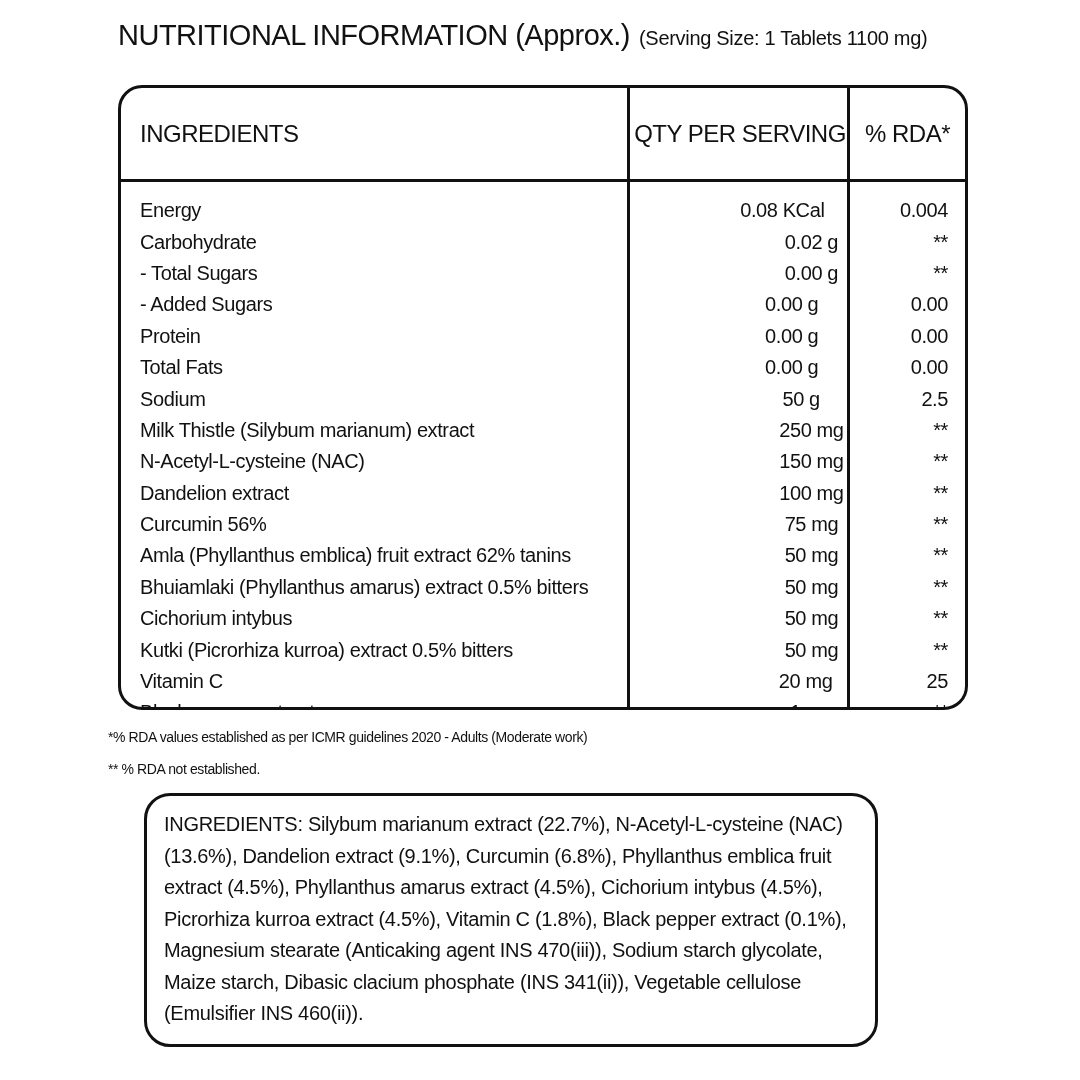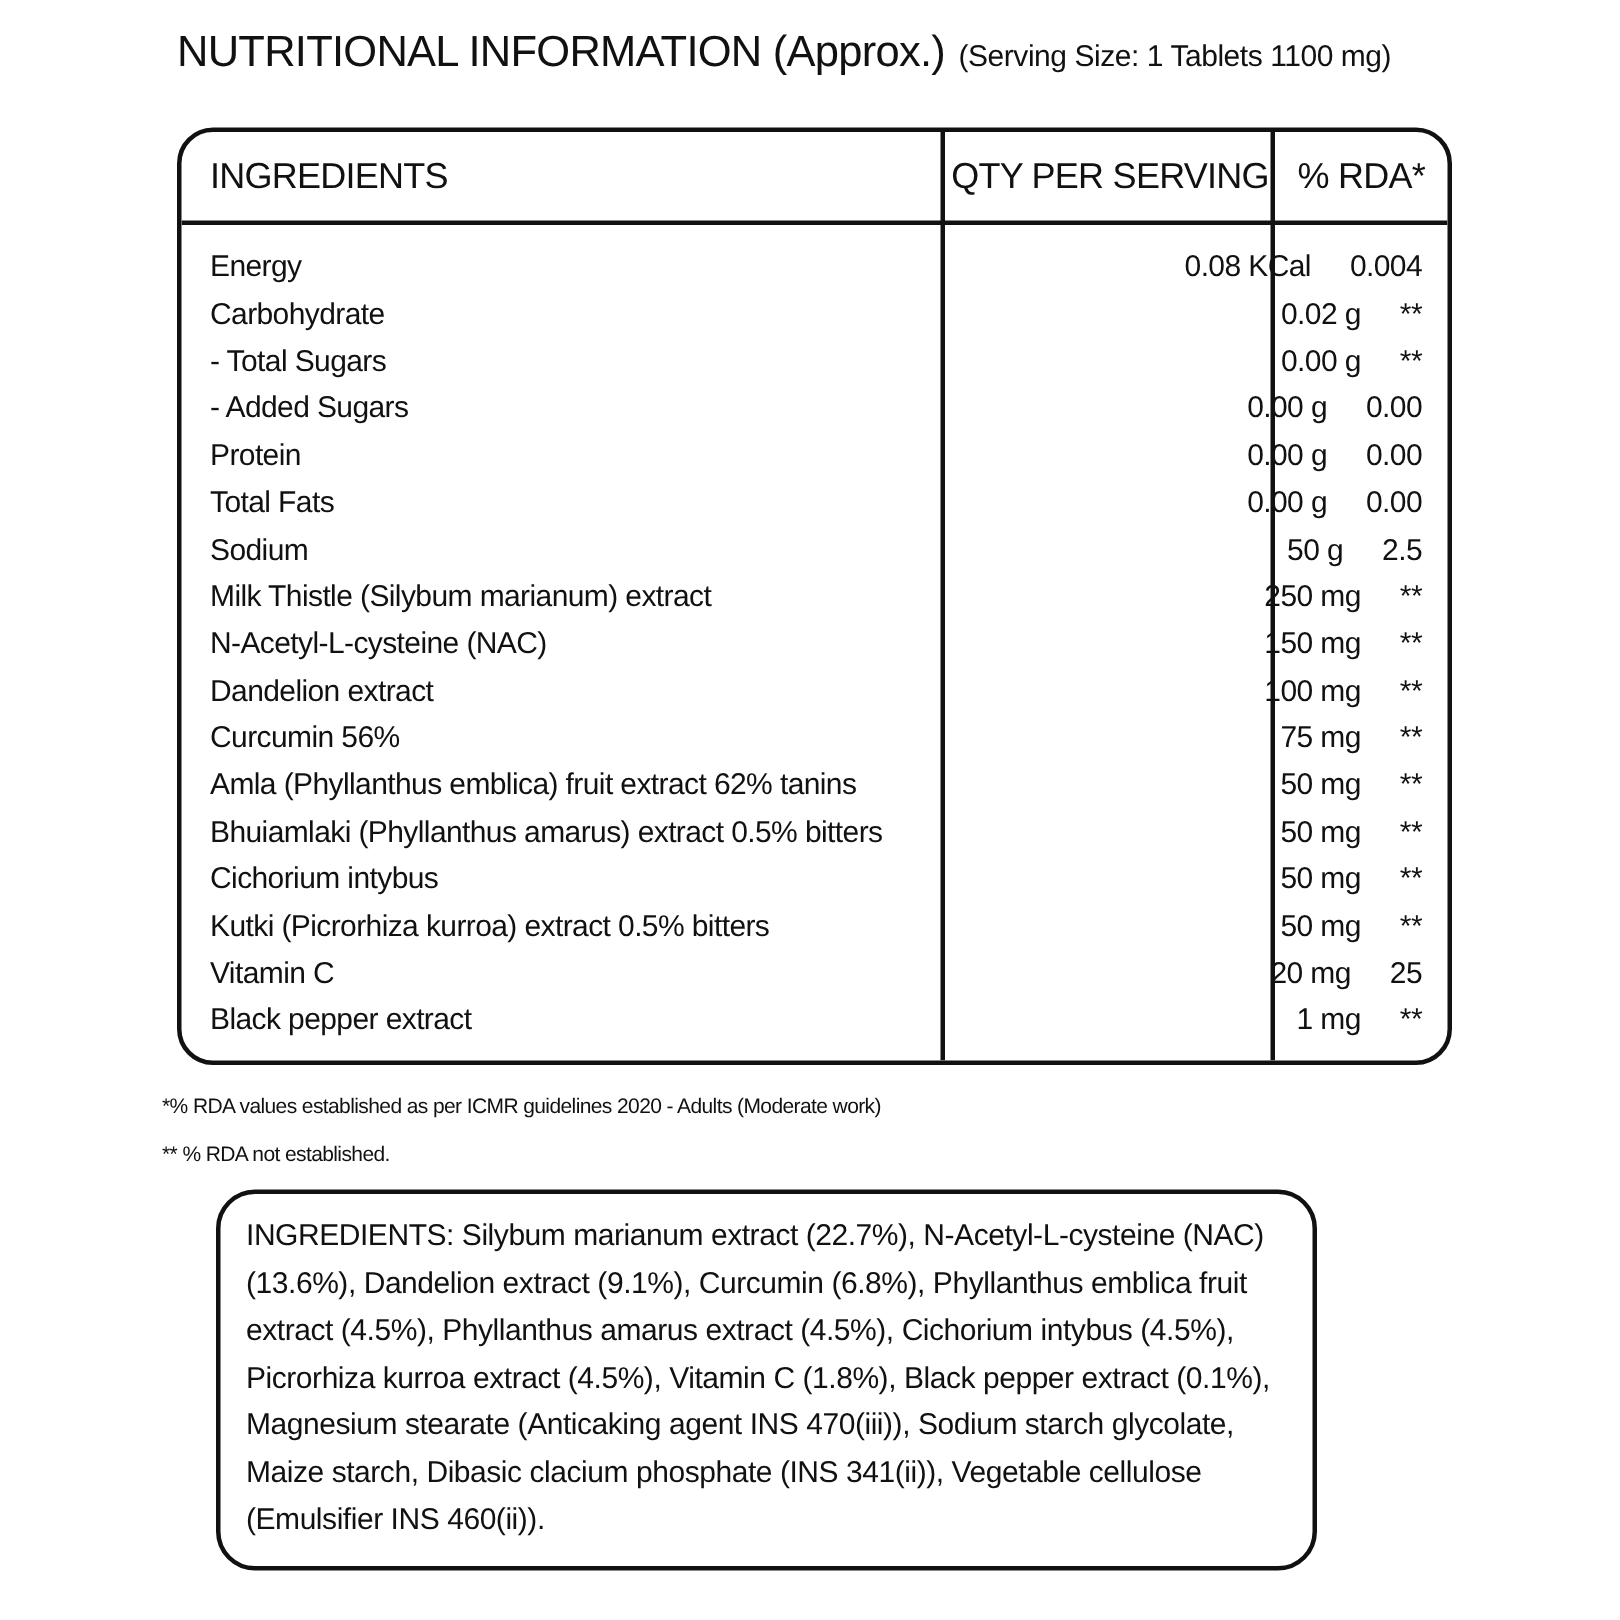--- a/index.html
+++ b/index.html
@@ -31,30 +31,30 @@
     background: #ffffff;
   }
   .vline {
     position: absolute; top: 0; bottom: 0; width: 3px; background: #111111;
   }
   .vline-1 { left: 506px; }
   .vline-2 { left: 726px; }
 
   .table-header {
     display: flex; height: 62px; border-bottom: 3px solid #111111;
-    align-items: center; font-size: 24px; letter-spacing: -0.5px;
+    font-size: 24px; letter-spacing: -0.5px; margin-top: 32px;
   }
   .hc-ingredients { width: 509px; padding-left: 19px; }
   .hc-qty { width: 220px; text-align: center; }
   .hc-rda { flex: 1; text-align: center; }
 
   .table-rows { padding-top: 13px; }
   .t-row { display: flex; height: 31.4px; align-items: center; font-size: 20px; letter-spacing: -0.4px; }
   .tc-ingredient { width: 602px; padding-left: 19px; white-space: nowrap; overflow: hidden; }
-  .tc-qty { width: 220px; text-align: right; padding-right: 26px; white-space: nowrap; }
+  .tc-qty { width: 220px; text-align: center; padding-right: 26px; white-space: nowrap; }
   .tc-rda { flex: 1; text-align: center; padding-right: 17px; white-space: nowrap; }
 
   
   .footnotes {
     position: absolute; left: 108px; top: 722px; width: 880px;
     font-size: 14px; letter-spacing: -0.4px; line-height: 31.5px;
   }
 
   
   .ingredients-box {

